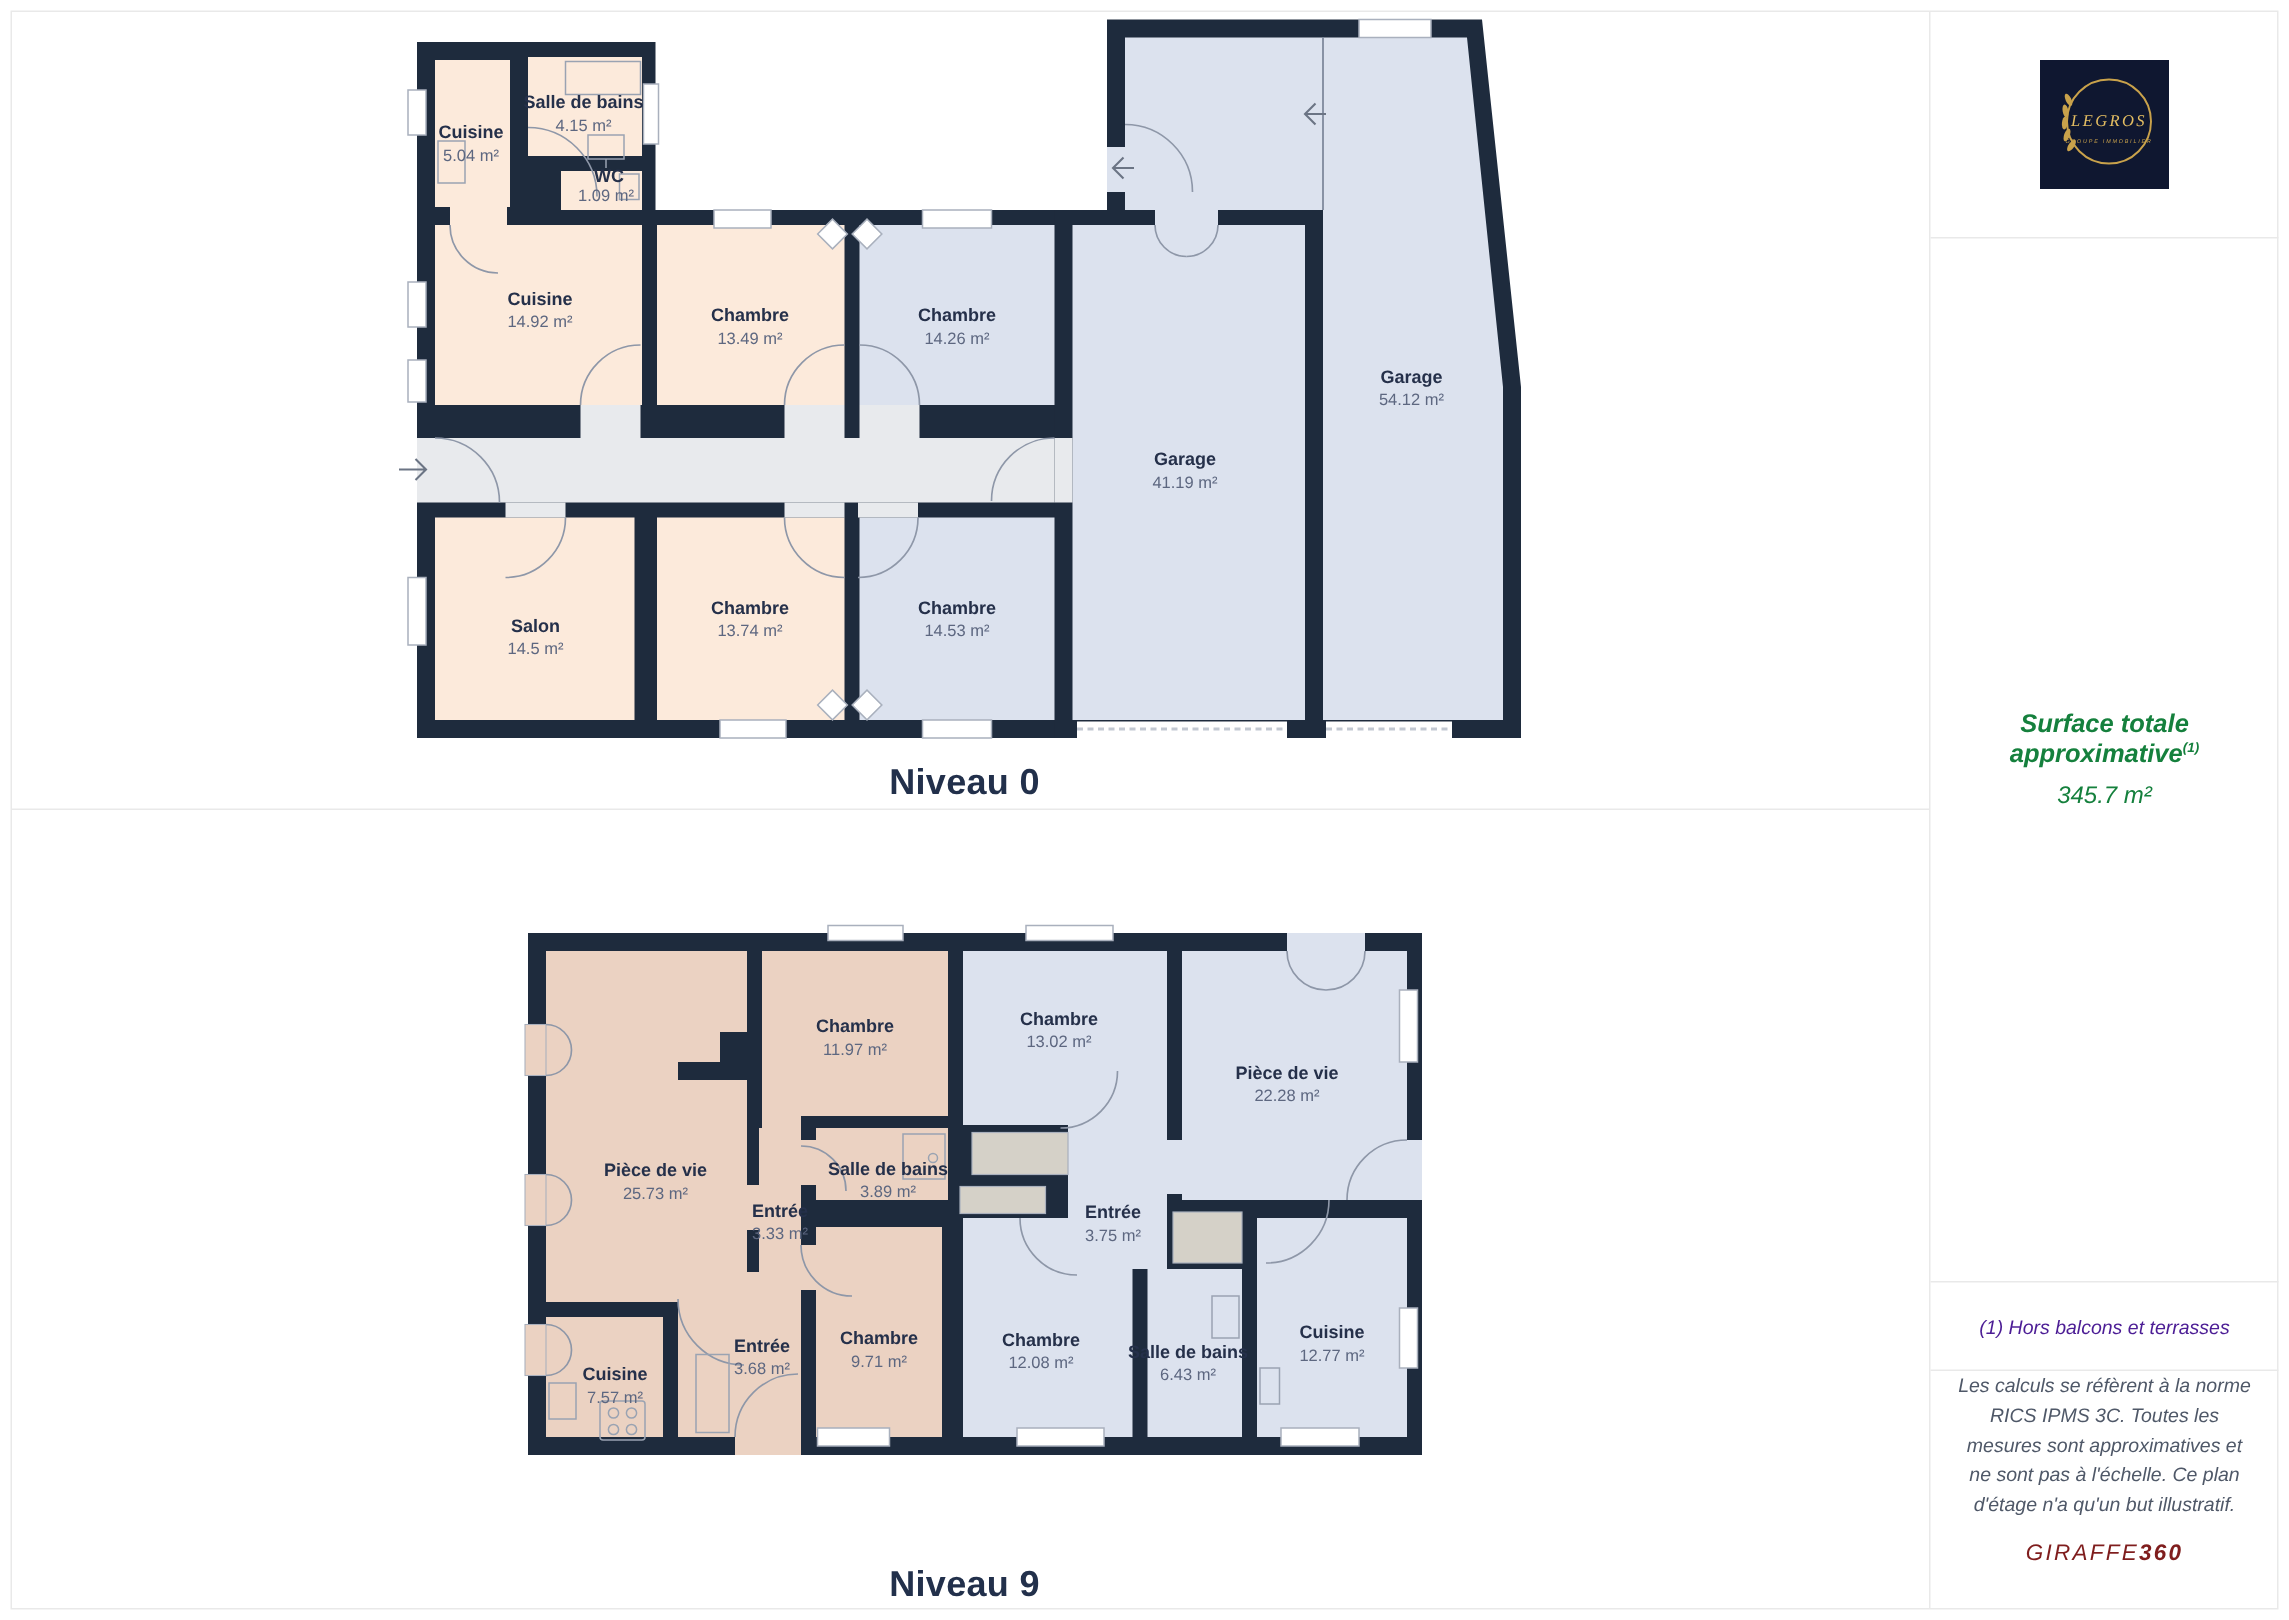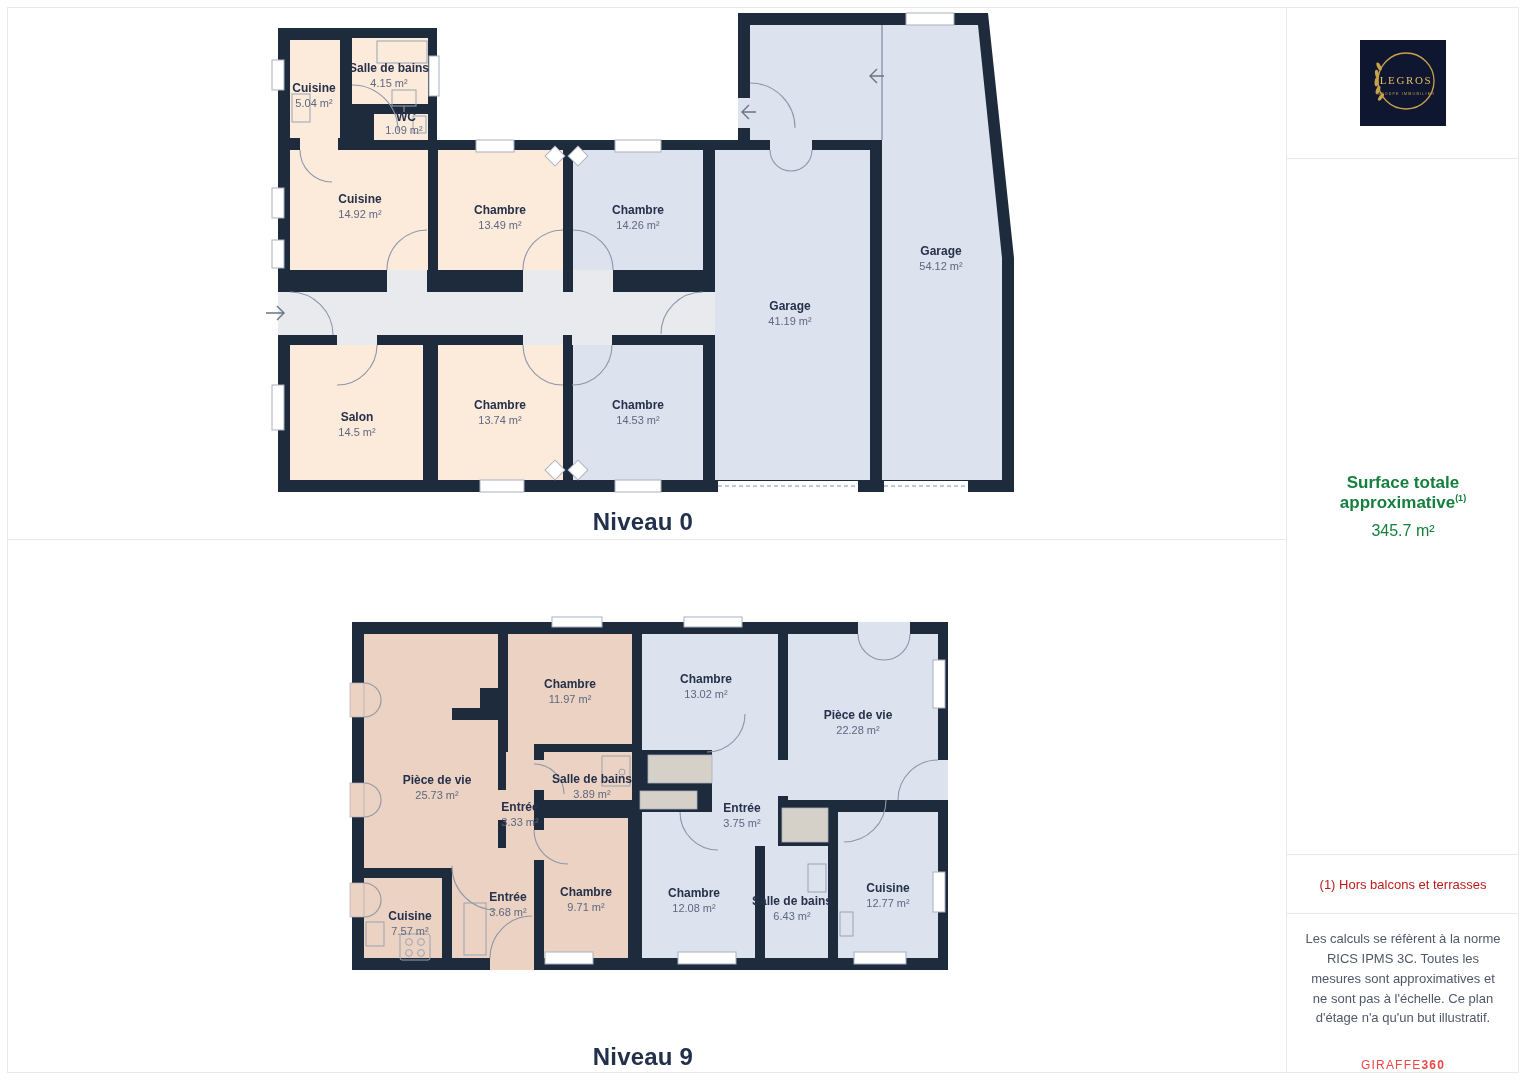--- a/index.html
+++ b/index.html
@@ -7,33 +7,33 @@
         font-family:"Liberation Sans",sans-serif;overflow:hidden;}
   .frame{position:absolute;left:7px;top:7px;width:1510px;height:1064px;
          border:1px solid #e9e9e9;pointer-events:none;}
   .divider-h{position:absolute;left:8px;top:539px;width:1278px;height:1px;background:#e9e9e9;}
   .plan-svg{position:absolute;left:0;}
   .floor-title{position:absolute;left:0;width:1286px;text-align:center;
                font-size:24px;font-weight:700;color:#22304b;letter-spacing:.2px;}
   
   .sidebar{position:absolute;left:1286px;top:8px;width:232px;height:1064px;
            border-left:1px solid #e9e9e9;display:flex;flex-direction:column;}
-  .sec{border-bottom:1px solid #e9e9e9;}
+  .sec{border-bottom:1px solid #e9e9e9;font-style:italic;}
   .sec-logo{height:150px;display:flex;align-items:center;justify-content:center;}
   .logo-box{width:86px;height:86px;background:#0f1730;display:block;}
   .sec-main{flex:1;display:flex;flex-direction:column;align-items:center;justify-content:center;text-align:center;}
   .surface-title{font-size:17px;font-weight:700;color:#15803d;}
   .surface-title sup{font-size:9px;}
   .surface-value{margin-top:9px;font-size:16px;color:#15803d;}
   .sec-note{height:58px;display:flex;align-items:center;justify-content:center;
-            font-size:13px;color:#b91c1c;}
+            font-size:13px;color:#4c1d95;}
   .sec-legal{height:158px;border-bottom:none;display:flex;flex-direction:column;
-             align-items:center;justify-content:flex-end;gap:30px;}
+             align-items:center;justify-content:flex-start;gap:14px;}
   .legal-text{width:196px;text-align:center;font-size:13px;line-height:1.52;color:#4f5868;}
-  .brand{font-size:12px;letter-spacing:.1em;color:#ef4444;}
+  .brand{font-size:15px;letter-spacing:.1em;color:#7f1d1d;}
   .brand .b-name{font-weight:400;}
   .brand .b-num{font-weight:700;}
   
   .rname{font-family:"Liberation Sans",sans-serif;font-size:12px;font-weight:700;
          fill:#25304a;text-anchor:middle;}
   .rarea{font-family:"Liberation Sans",sans-serif;font-size:11px;font-weight:400;
          fill:#5d6780;text-anchor:middle;}
   .arc{stroke:#8e97a8;stroke-width:1.1;fill:none;}
   .fix{stroke:#9aa3b2;stroke-width:1;fill:none;}
   .win{fill:#ffffff;stroke:#a9b0bd;stroke-width:1;}

